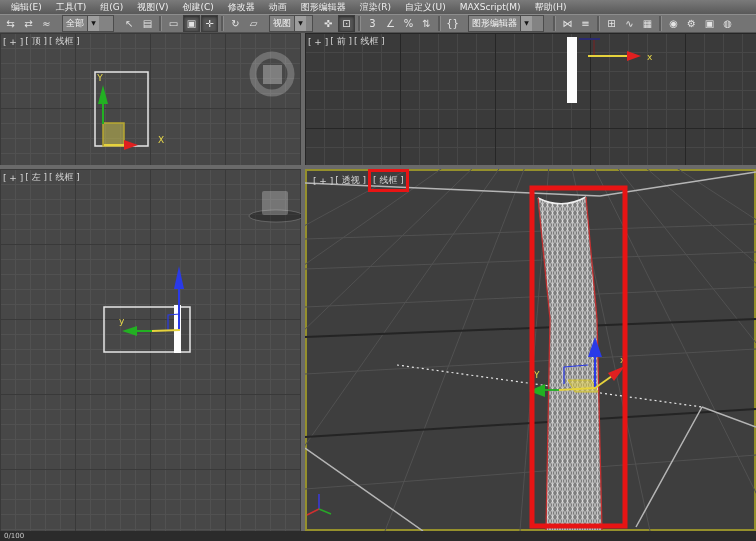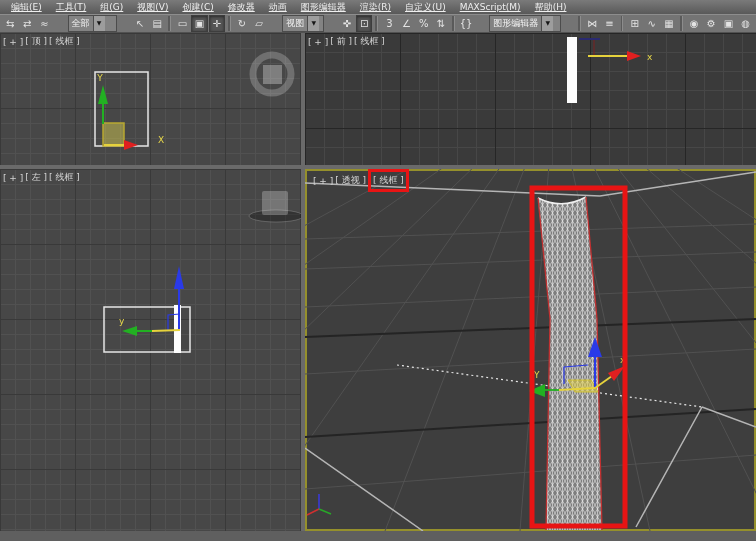--- a/index.html
+++ b/index.html
@@ -2,32 +2,32 @@
 <html><head>
 <meta charset="utf-8">
 <style>
   html,body{margin:0;padding:0;background:#333;}
   .app{position:relative;width:756px;height:541px;overflow:hidden;
        font-family:"DejaVu Sans",sans-serif;background:#5f5f5f;}
   
   .menubar{position:absolute;left:0;top:0;width:756px;height:14px;
     background:linear-gradient(#7a7a7a,#595959);display:flex;align-items:center;
     padding-left:4px;box-sizing:border-box;}
-  .mi{font-size:9px;color:#efefef;padding:0 7px;line-height:14px;white-space:nowrap;cursor:default;text-decoration:underline;}
+  .mi{font-size:9px;color:#efefef;padding:0 7px;line-height:14px;white-space:nowrap;cursor:default;}
   .win-frag{position:absolute;left:0;top:0;width:38px;height:4px;background:#bcbcbc;opacity:.85;}
   
   .toolbar{position:absolute;left:0;top:14px;width:756px;height:19px;background:#747474;
     border-top:1px solid #8d8d8d;border-bottom:1px solid #515151;display:flex;align-items:center;
     padding:0 2px;box-sizing:border-box;gap:1px;}
   .tb{width:17px;height:17px;padding:0;margin:0;font-size:10px;line-height:15px;text-align:center;
     color:#e4e4e4;background:#747474;border:1px solid transparent;font-family:inherit;}
   .tb.pressed{background:#555;border:1px solid #3d3d3d;box-shadow:inset 0 1px 3px rgba(0,0,0,.5);}
   .sep{width:2px;height:15px;background:#5a5a5a;border-right:1px solid #8c8c8c;margin:0 2px;}
   .combo{height:15px;background:#838383;border:1px solid #4c4c4c;display:flex;align-items:stretch;
-    font-size:9px;color:#f2f2f2;margin:0 14px;}
+    font-size:9px;color:#f2f2f2;margin:0 6px;}
   .combo-text{padding:1px 3px 0;white-space:nowrap;overflow:hidden;}
   .combo-arrow{width:11px;background:#9d9d9d;border-left:1px solid #4c4c4c;font-size:6px;
     line-height:13px;text-align:center;color:#161616;}
   .w-filter{width:50px}.w-ref{width:42px}.w-sel{width:74px}
   
   .vp{position:absolute;overflow:hidden;}
   .grid-light{background-color:#474747;background-image:
     linear-gradient(#393939 1px,transparent 1px),linear-gradient(90deg,#393939 1px,transparent 1px),
     linear-gradient(#515151 1px,transparent 1px),linear-gradient(90deg,#515151 1px,transparent 1px);
     background-size:75px 75px,75px 75px,15px 15px,15px 15px;}
@@ -245,13 +245,16 @@
 
       <rect x="227" y="19" width="93" height="338" fill="none" stroke="#e81414" stroke-width="5"></rect>
     </svg>
     <div class="vplabel">
       <span>[ + ]</span>
       <span>[ 透视 ]</span>
       <span class="boxed">[ 线框 ]</span>
     </div>
   </div>
 
+  <div class="statusbar">
+    <span class="frame-ind">0/100</span>
+  </div>
 </div>
 
 </body></html>

